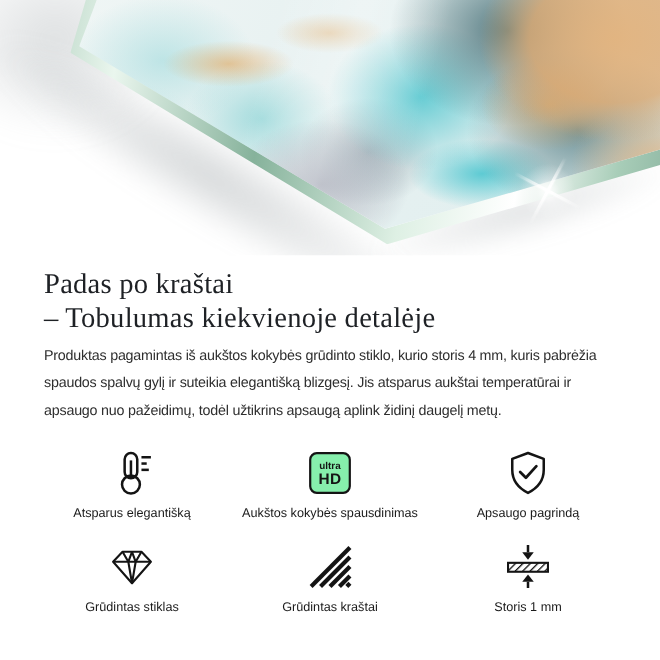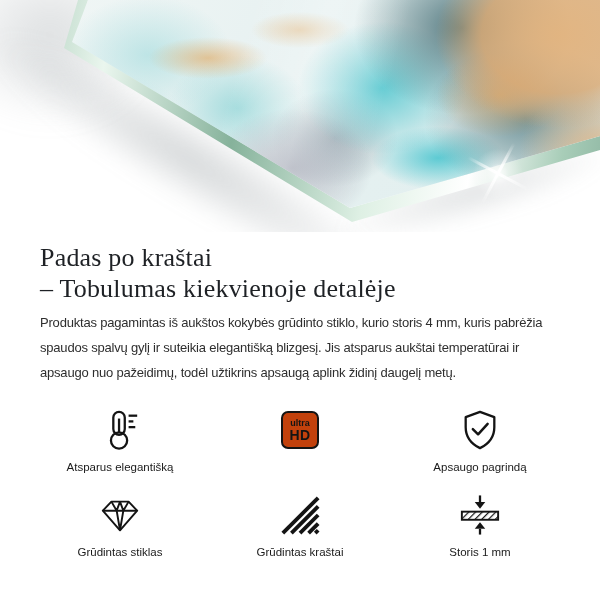--- a/index.html
+++ b/index.html
@@ -85,21 +85,21 @@
     margin:22px 30px 0; display:grid;
     grid-template-columns:1fr 1fr 1fr; row-gap:18px;
   }
   .feature { display:flex; flex-direction:column; align-items:center; text-align:center; }
   .icon-wrap { height:46px; display:flex; align-items:center; justify-content:center; }
   .feature-label { margin-top:8px; font-size:11.5px; line-height:13px; color:#1a1a1a; }
 
   .uhd-box {
     width:34px; height:34px; border:2.5px solid #141414; border-radius:7px;
     display:flex; flex-direction:column; align-items:center; justify-content:center;
-    background:#c2410c;
+    background:#86efac;
   }
   .uhd-top  { font-size:9px;  font-weight:700; line-height:10px; color:#141414; }
   .uhd-main { font-size:14px; font-weight:700; line-height:15px; color:#141414; letter-spacing:0.3px; }
 
   svg.icon { display:block; }
 </style>
 </head>
 <body>
 
 <div class="hero">
@@ -133,20 +133,21 @@
     <div class="feature-label">Atsparus elegantišką</div>
   </div>
 
   <div class="feature">
     <div class="icon-wrap">
       <div class="uhd-box">
         <span class="uhd-top">ultra</span>
         <span class="uhd-main">HD</span>
       </div>
     </div>
+    <div class="feature-label">Aukštos kokybės spausdinimas</div>
   </div>
 
   <div class="feature">
     <div class="icon-wrap">
       <svg class="icon" width="42" height="42" viewBox="0 0 44 44" fill="none" stroke="#141414" stroke-width="2.4" stroke-linejoin="round">
         <path d="M22 3 L37 8.5 V19 C37 29.5 31 36.5 22 41 C13 36.5 7 29.5 7 19 V8.5 Z"></path>
         <path d="M14.5 21 L20 26.5 L30 15.5" stroke-width="2.6" stroke-linecap="round"></path>
       </svg>
     </div>
     <div class="feature-label">Apsaugo pagrindą</div>

